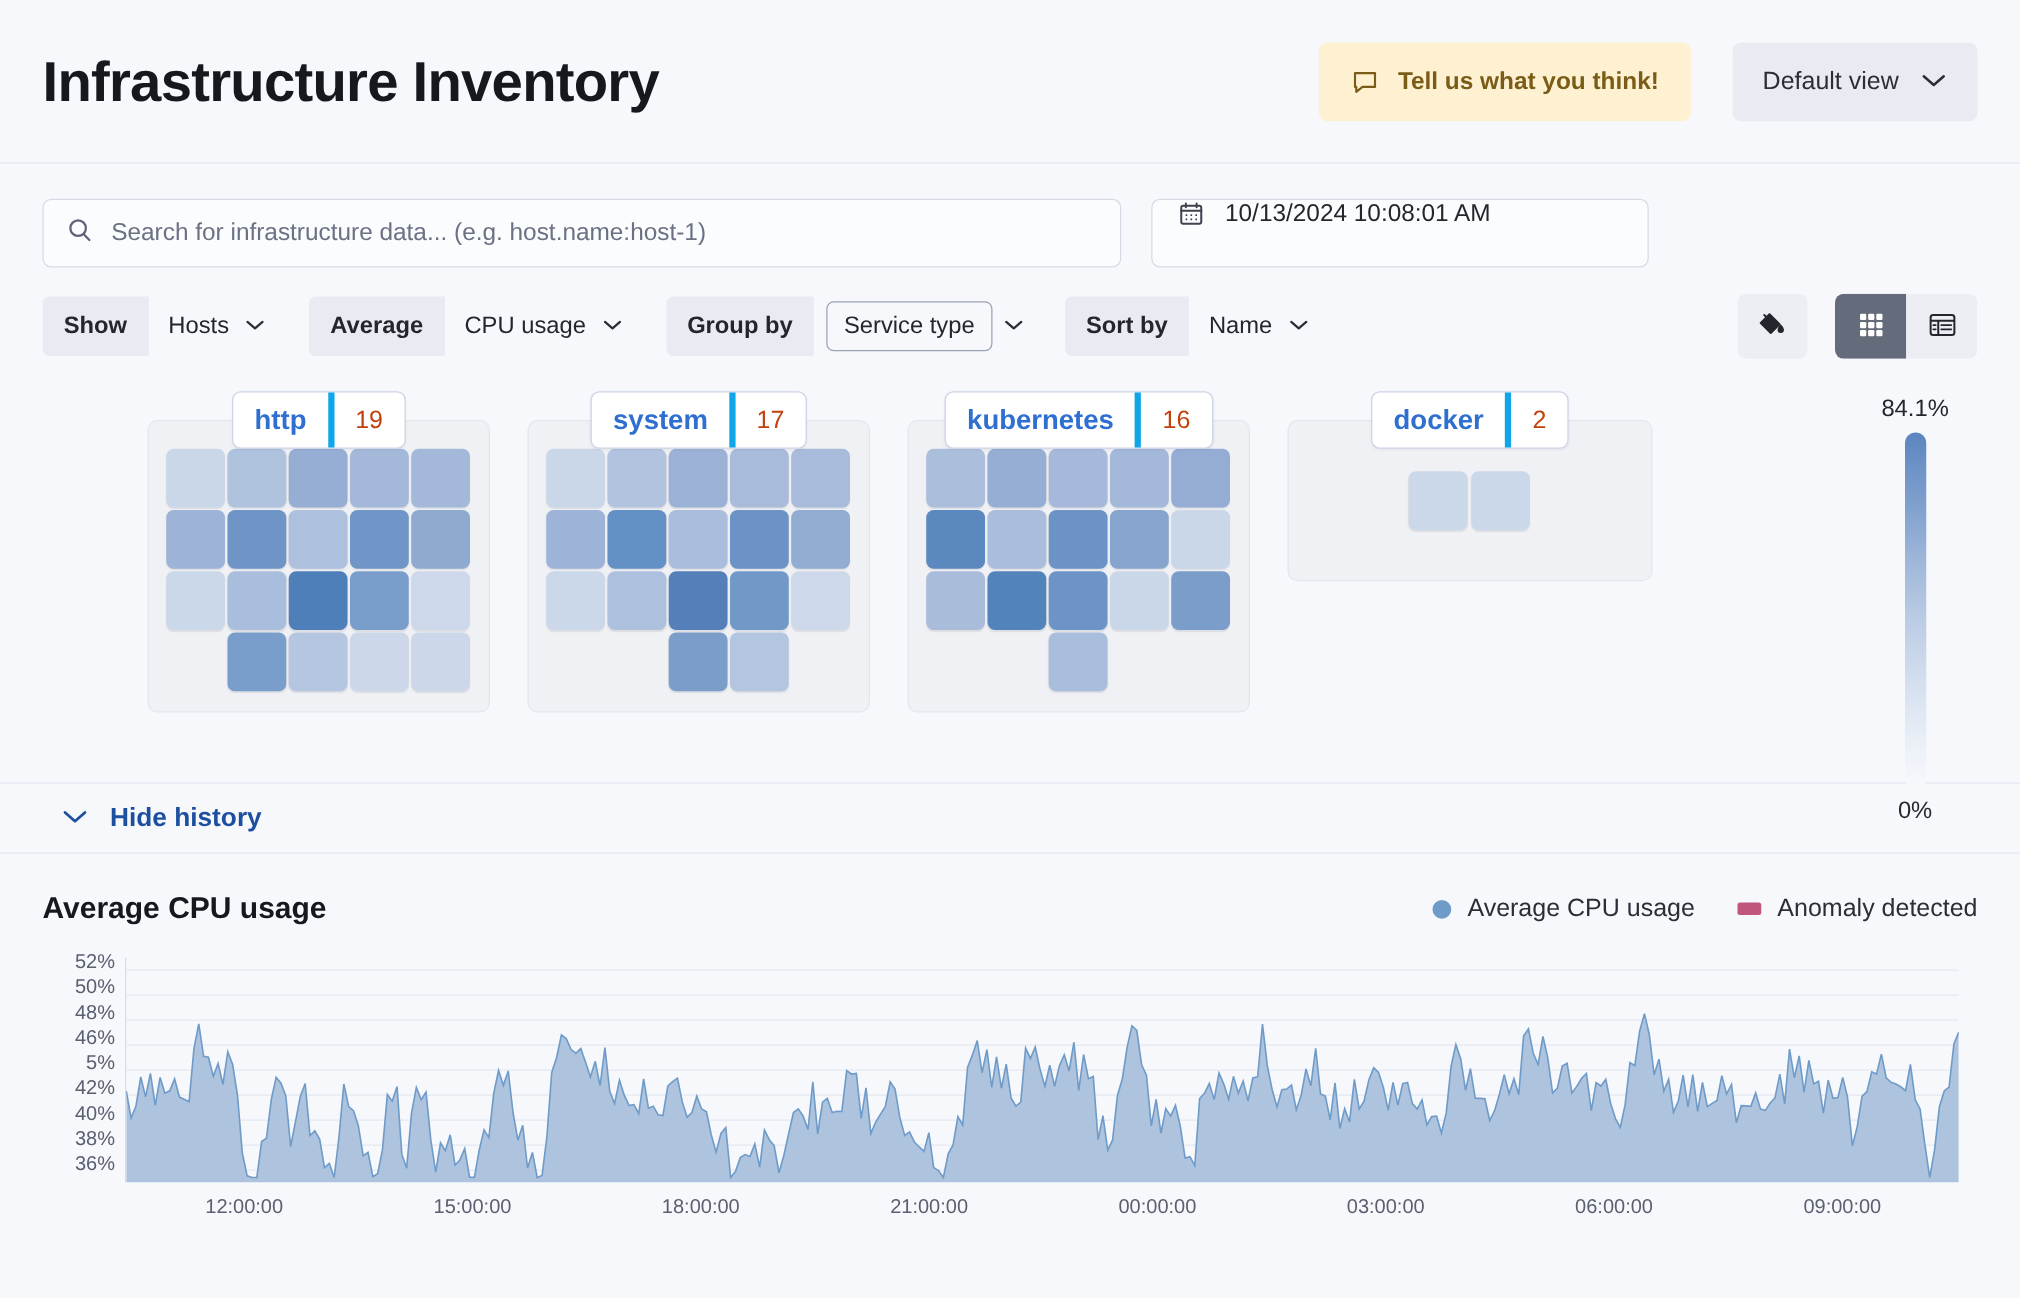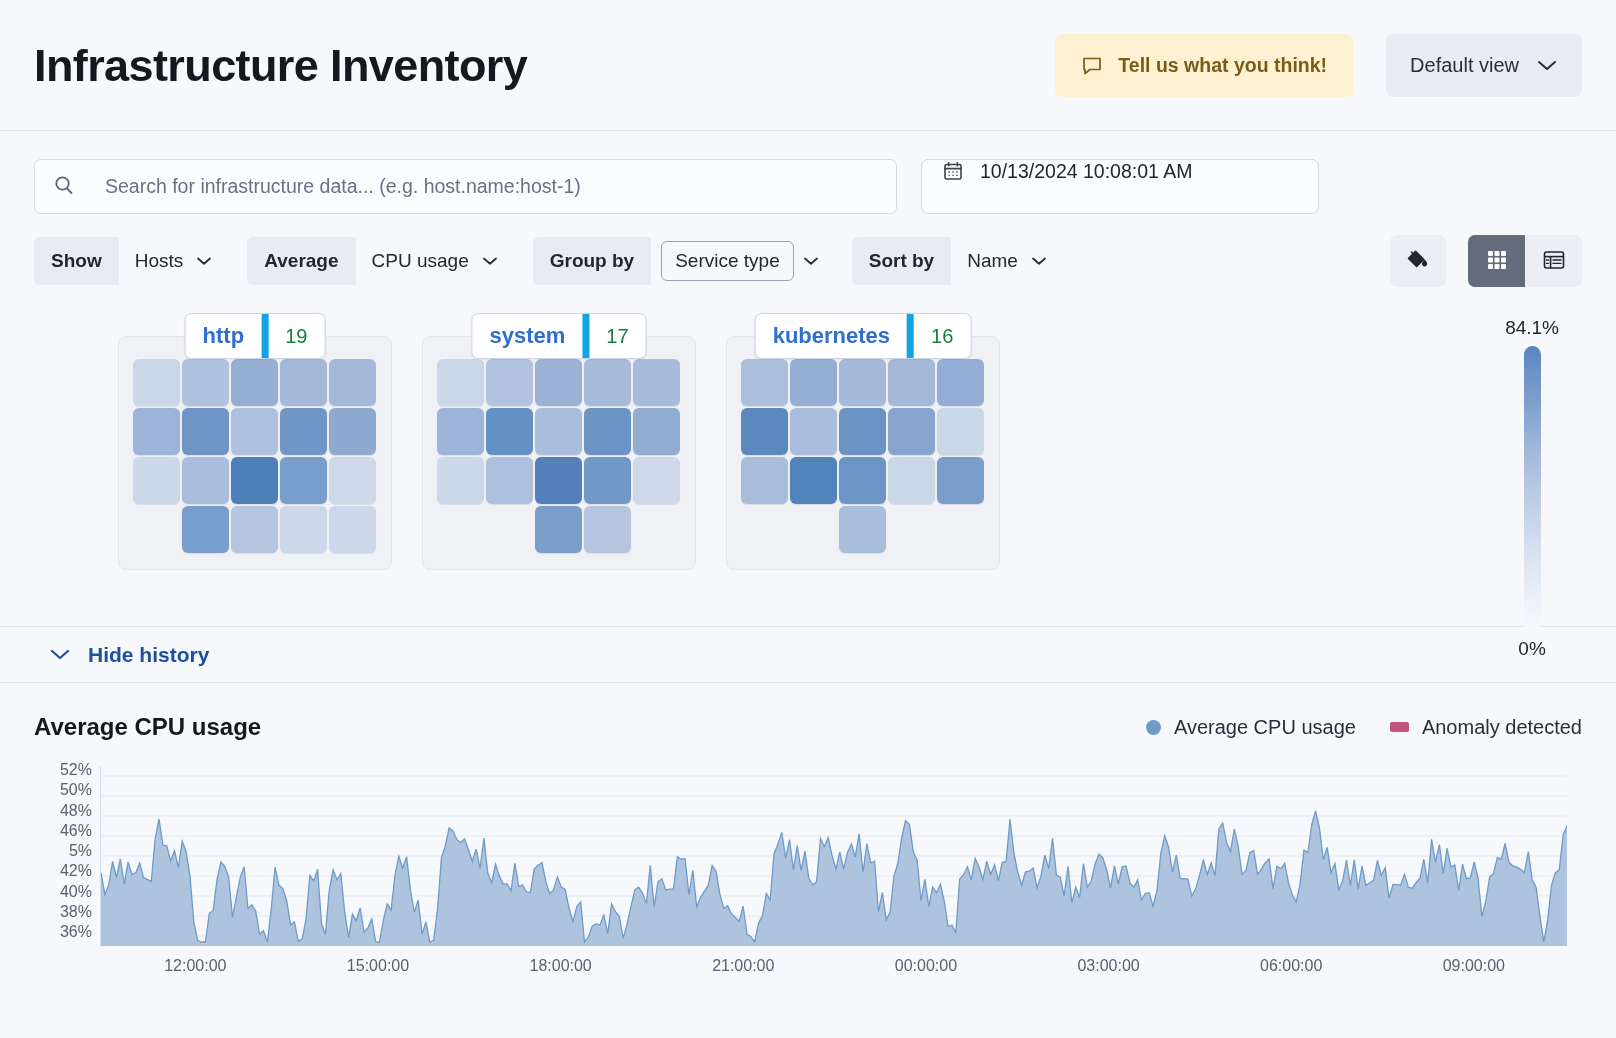--- a/index.html
+++ b/index.html
@@ -40,21 +40,21 @@
     display: flex; align-items: center; gap: 17px;
     font-size: 20px; font-weight: 400; cursor: pointer;
   }
 
   
   .toolbar { padding: 28px 34px 0 34px; }
   .search-row { display: flex; align-items: center; gap: 24px; }
   .search-box {
     flex: 0 0 863px; height: 55px;
     background: #fbfcfe; border: 1px solid #d6dae5; border-radius: 7px;
-    display: flex; align-items: center; gap: 30px; padding: 0 18px;
+    display: flex; align-items: center; gap: 14px; padding: 0 18px;
   }
   .search-box input {
     border: none; outline: none; background: transparent;
     font-family: "Liberation Sans", sans-serif;
     font-size: 19.5px; color: #4a4f5c; width: 100%;
   }
   .search-box input::placeholder { color: #6a7183; }
   .date-box {
     flex: 0 0 398px; height: 55px;
     background: #fbfcfe; border: 1px solid #d6dae5; border-radius: 7px;
@@ -113,21 +113,21 @@
     background: #ffffff; border: 1px solid #ccd4e6; border-radius: 7px;
     height: 46px; display: flex; align-items: stretch;
     box-shadow: 0 1px 2px rgba(30,40,70,.06);
   }
   .group-name {
     display: flex; align-items: center; padding: 0 17px;
     color: #2f6fd0; font-size: 22px; font-weight: 700;
   }
   .group-count {
     display: flex; align-items: center; padding: 0 17px;
-    border-left: 7px solid #0ea5e9; color: #15803d; font-size: 20px;
+    border-left: 5px solid #0ea5e9; color: #c2410c; font-size: 20px;
   }
   .group-body {
     margin-top: 23px; background: #f0f1f4; border: 1px solid #e4e6ec;
     border-radius: 8px; padding: 22px 14px 14px 14px;
   }
   .cell {
     width: 47px; height: 47px; margin: 0 1px 0 0; border-radius: 6px;
     box-shadow: 0 1px 1px rgba(40,50,80,.10);
     cursor: pointer;
   }
@@ -427,20 +427,32 @@
                 <div class="cell" style="background: rgb(109, 148, 198);"></div>
                 <div class="cell" style="background: rgb(202, 215, 233);"></div>
                 <div class="cell" style="background: rgb(123, 157, 202);"></div>
               </div>
               <div class="cell-row" style="margin-left: 98px;">
                 <div class="cell" style="background: rgb(169, 189, 220);"></div>
               </div>
             </div>
           </div>
         </div>
+        <div class="group">
+          <div class="group-header">
+            <div class="group-name">docker</div>
+            <div class="group-count">2</div>
+          </div>
+          <div class="group-body docker">
+            <div class="docker-cells">
+              <div class="cell" style="background: rgb(203, 216, 233);"></div>
+              <div class="cell" style="background: rgb(203, 216, 233);"></div>
+            </div>
+          </div>
+        </div>
       </div>
     <div class="legend-bar-wrap">
       <div class="legend-max">84.1%</div>
       <div class="legend-bar"></div>
       <div class="legend-min">0%</div>
     </div>
   </div>
 
   <div class="hide-history">
     <span>

